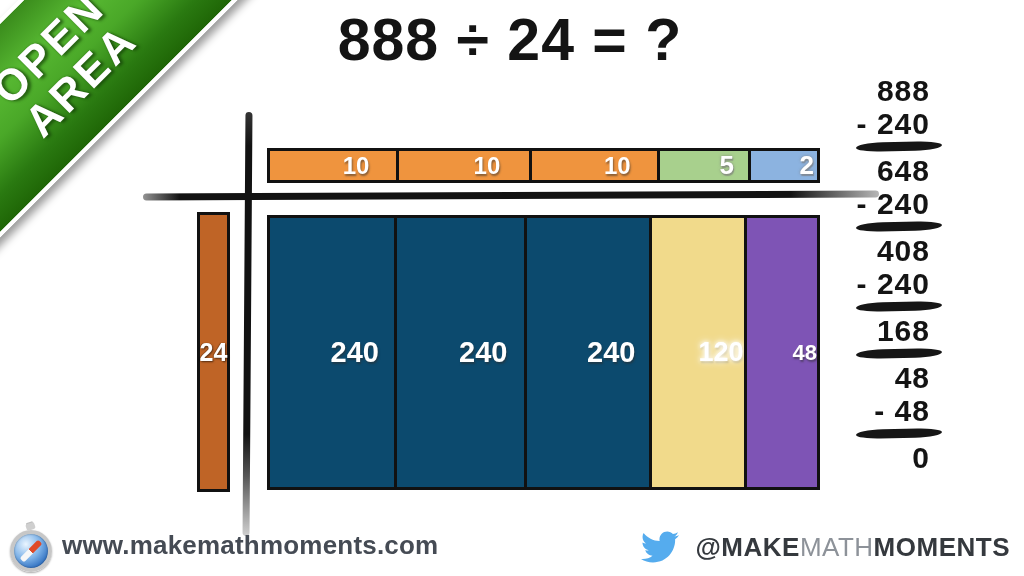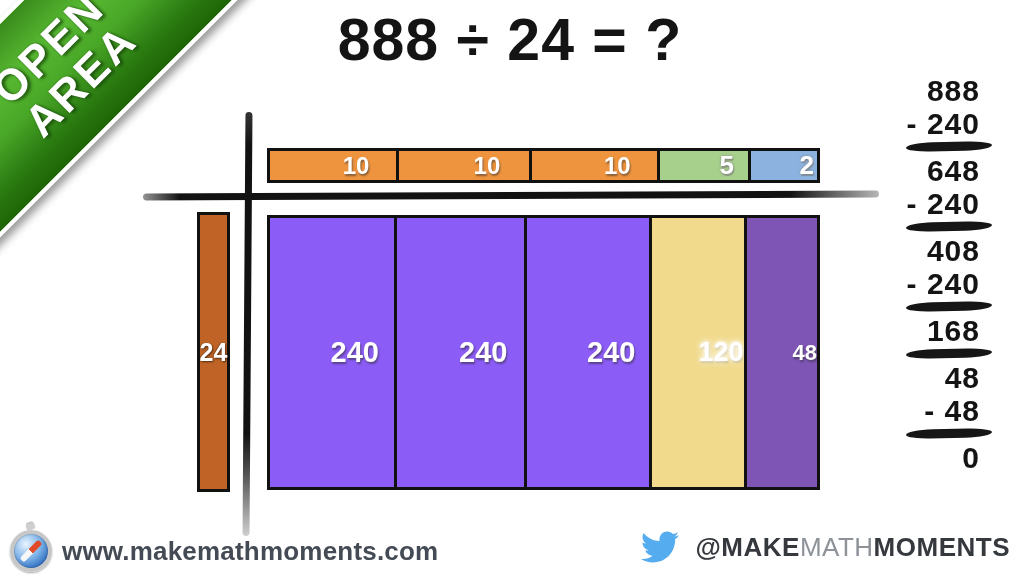--- a/index.html
+++ b/index.html
@@ -41,48 +41,48 @@
     display:flex;border:3px solid #111;box-sizing:border-box;
   }
   .area{
     position:absolute;left:267px;top:215px;width:553px;height:275px;
     display:flex;border:3px solid #111;box-sizing:border-box;
   }
   .seg{display:flex;align-items:center;justify-content:center;box-sizing:border-box;padding-left:46px;}
   .seg + .seg{border-left:3px solid #111;}
   .w10a{flex:145 0 0;} .w10b{flex:152 0 0;} .w10c{flex:143 0 0;} .w5{flex:76 0 0;} .w2{flex:37 0 0;}
   .c-orange{background:#ef943e;} .c-green{background:#a8d08d;} .c-blue{background:#8cb3e0;}
-  .c-gray{background:#8b5cf6;text-align:right;} .c-yellow{background:#f1da8b;} .c-purple{background:#7e54b5;}
+  .c-gray{background:#0c4a6e;text-align:right;} .c-yellow{background:#f1da8b;} .c-purple{background:#7e54b5;}
   .lbl{color:#fff;font-weight:bold;white-space:nowrap;
        text-shadow:1px 2px 2px rgba(45,45,45,0.55);}
   .lbl-10{font-size:24px;}
   .lbl-52{font-size:26px;text-shadow:0 0 3px rgba(130,130,130,0.85),1px 2px 1px rgba(120,120,120,0.6);}
   .lbl-240{font-size:29px;}
   .lbl-120{font-size:27px;text-shadow:0 0 8px #fff,0 0 4px #fff,1px 2px 2px rgba(110,95,40,0.45);}
   .lbl-48{font-size:22px;}
   .divisor{
     position:absolute;left:197px;top:212px;width:33px;height:280px;box-sizing:border-box;
     background:#bf6426;border:3px solid #111;
     display:flex;align-items:center;justify-content:center;
   }
   .lbl-24{font-size:25px;text-shadow:1px 1px 2px rgba(0,0,0,0.55),-1px 0 1px rgba(0,0,0,0.3);}
   
   .subcol{
-    position:absolute;left:862px;top:74px;width:132px;
+    position:absolute;left:812px;top:74px;width:132px;
     display:flex;flex-direction:column;align-items:flex-end;
     font-size:30px;font-weight:800;color:#141414;letter-spacing:1px;
   }
   .srow{height:33px;line-height:33px;text-align:right;padding-right:14px;white-space:pre;}
   .sline{
     width:86px;height:9px;margin:2px 2px 3px 0;background:#161616;
     border-radius:50% 45% 50% 45% / 90% 70% 90% 70%;
     transform:rotate(-1.2deg);
   }
   
-  .footer-left{position:absolute;left:10px;bottom:4px;display:flex;align-items:center;gap:10px;}
+  .footer-left{position:absolute;left:10px;bottom:4px;display:flex;gap:10px;}
   .compass{
     position:relative;width:34px;height:34px;border-radius:50%;
     background:radial-gradient(circle at 35% 30%,#eaf5ff,#7fb3e8 45%,#2f6fc0 78%,#1c4f96);
     border:4px solid #c7c7c7;
     box-shadow:inset 0 0 2px rgba(0,0,0,0.45),0 1px 2px rgba(0,0,0,0.35);
   }
   .compass .needle{
     position:absolute;left:4px;top:14px;width:26px;height:6px;border-radius:2px;
     background:linear-gradient(to right,#e04a28 50%,#f7f7f7 50%);
     transform:rotate(135deg);

